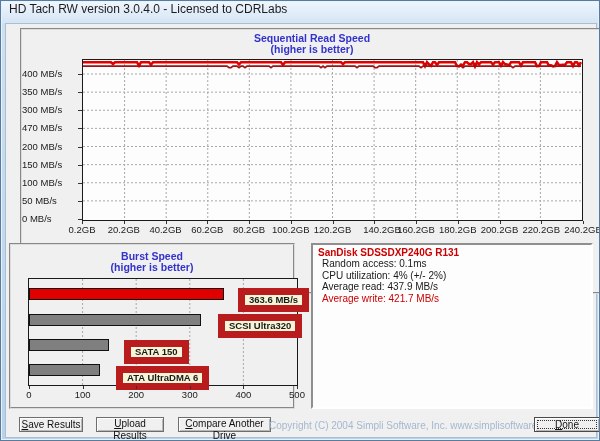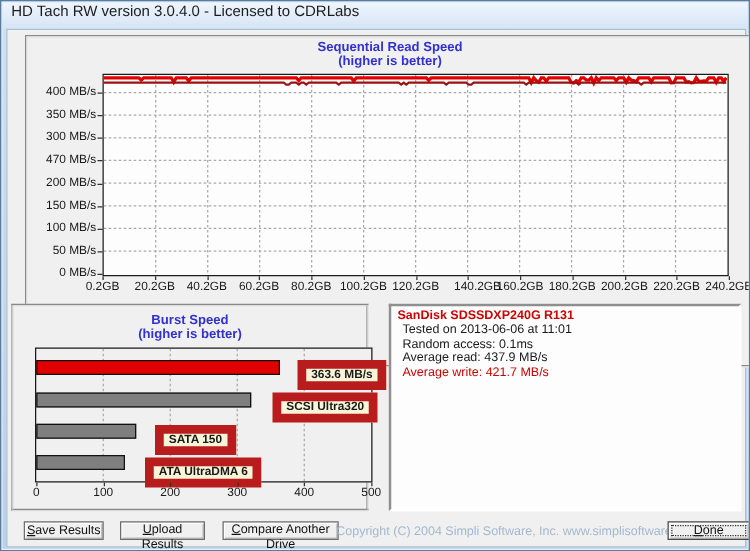--- a/index.html
+++ b/index.html
@@ -43,21 +43,21 @@
   .burst-panel .chart-title { top: 6px; }
   .burst-panel .chart-subtitle { top: 17px; }
 
   .read-plot {
     position: absolute; left: 60px; top: 29px; width: 501px; height: 162px;
     background: #fdfdfd; border: 1px solid #1a1a1a;
   }
   .axis-label {
     position: absolute; font-size: 9.5px; color: #1a1a1a; line-height: 10px;
   }
-  .ylab { width: 55px; text-align: right; left: 0; }
+  .ylab { width: 55px; left: 0; }
   .xlab { width: 50px; text-align: center; }
   .tickmark { position: absolute; background: #333; }
 
   .burst-plot {
     position: absolute; left: 17px; top: 33px; width: 270px; height: 108px;
     border: 1px solid #1a1a1a; background: #f0f0f0;
   }
   .bar { position: absolute; left: 0; height: 12px; border: 1px solid #111; }
   .bar-label {
     position: absolute; background: #f8f4d8; border: 7px solid #b91c1c;
@@ -206,22 +206,22 @@
       <div class="tickmark" style="left: 178.8px; top: 141px; width: 1px; height: 3px;"></div>
       <div class="axis-label xlab" style="left: 212.4px; top: 145px; width: 40px;">400</div>
       <div class="tickmark" style="left: 232.4px; top: 141px; width: 1px; height: 3px;"></div>
       <div class="axis-label xlab" style="left: 266px; top: 145px; width: 40px;">500</div>
       <div class="tickmark" style="left: 286px; top: 141px; width: 1px; height: 3px;"></div>
     </div>
 
   <div class="panel info-panel">
     <div class="drive-name">SanDisk SDSSDXP240G R131</div>
     <div id="info-details">
-        <div class="info-line">Tested on 2013-06-06 at 11:01</div>
         <div class="info-line">Random access: 0.1ms</div>
+        <div class="info-line">CPU utilization: 4% (+/- 2%)</div>
         <div class="info-line">Average read: 437.9 MB/s</div>
       </div>
     <div class="info-line red">Average write: 421.7 MB/s</div>
     <div class="info-gap"></div>
   </div>
 
   <button class="btn btn-save">
     <span class="acc">Save Results</span>
   </button>
   <button class="btn btn-upload">

